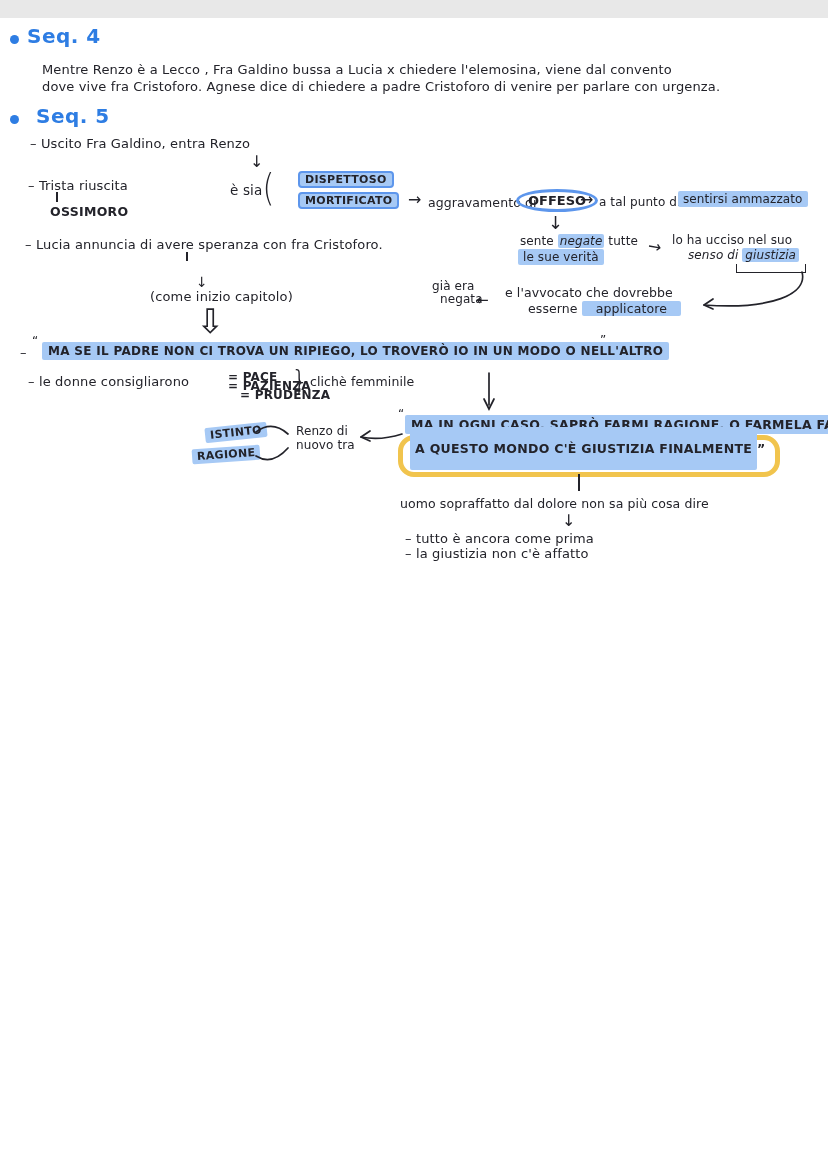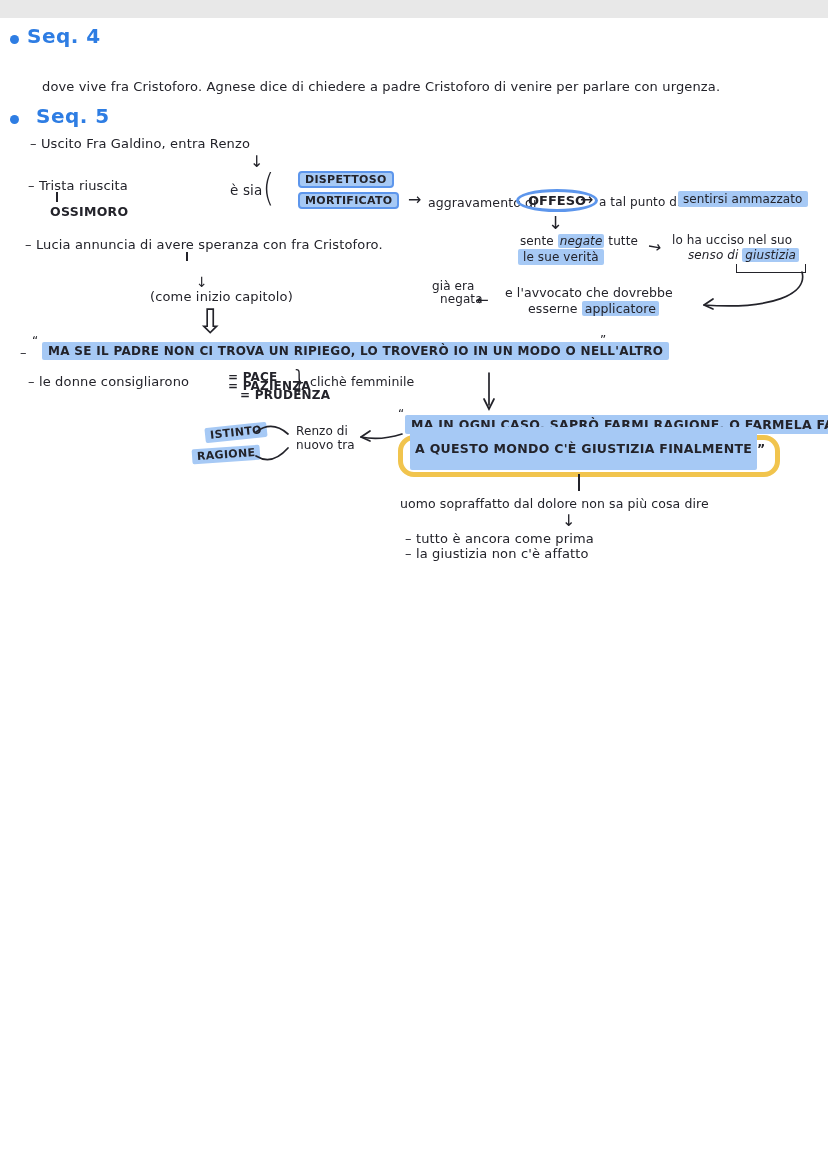--- a/index.html
+++ b/index.html
@@ -28,20 +28,21 @@
   svg{overflow:visible; display:block;}
   .stroke{fill:none; stroke:var(--ink); stroke-width:1.7; stroke-linecap:round;}
 </style>
 </head>
 <body>
 
 <div id="canvas">
 
   <div class="abs bullet" style="left:10px;top:17px;"></div>
   <div class="abs heading" style="left:27px;top:6px;">Seq. 4</div>
+  <div class="abs body" style="left:42px;top:44px;">Mentre Renzo è a Lecco , Fra Galdino bussa a Lucia x chiedere l'elemosina, viene dal convento</div>
   <div class="abs body" style="left:42px;top:61px;">dove vive fra Cristoforo. Agnese dice di chiedere a padre Cristoforo di venire per parlare con urgenza.</div>
 
   <div class="abs bullet" style="left:10px;top:97px;"></div>
   <div class="abs heading" style="left:36px;top:86px;">Seq. 5</div>
 
   <div class="abs body" style="left:30px;top:118px;">– Uscito Fra Galdino, entra Renzo</div>
   <div class="abs arrow" style="left:250px;top:136px;">↓</div>
 
   <div class="abs body" style="left:28px;top:160px;">– Trista riuscita</div>
   <div class="abs body" style="left:230px;top:164px;font-size:13.5px;">è sia</div>
@@ -78,21 +79,21 @@
   <svg class="abs" style="left:688px;top:252px;" width="120" height="46">
     <path class="stroke" d="M114,2 C120,24 84,40 16,35"></path>
     <path class="stroke" d="M16,35 l9,-6 M16,35 l9,4"></path>
   </svg>
 
   <div class="abs small" style="left:432px;top:261px;">già era</div>
   <div class="abs small" style="left:440px;top:274px;">negata</div>
   <div class="abs arrow" style="left:476px;top:275px;font-size:15px;">←</div>
   <div class="abs small" style="left:505px;top:267px;font-size:12.5px;">e l'avvocato che dovrebbe</div>
   <div class="abs small" style="left:528px;top:283px;font-size:12.5px;">
-    <span>esserne </span><span class="hl" style="padding:0 3px;">applicatore</span>
+    <span>esserne </span><span class="hl" style="padding:0 14px;">applicatore</span>
   </div>
 
   <div class="abs body" style="left:20px;top:327px;">–</div>
   <div class="abs small" style="left:32px;top:316px;">“</div>
   <div class="abs caps hl" style="left:42px;top:324px;padding:2px 6px;">MA SE IL PADRE NON CI TROVA UN RIPIEGO, LO TROVERÒ IO IN UN MODO O NELL'ALTRO</div>
   <div class="abs small" style="left:600px;top:315px;">”</div>
 
   <div class="abs body" style="left:28px;top:356px;">– le donne consigliarono</div>
   <div class="abs capsxs" style="left:228px;top:352px;">
     <span>=</span> <span>PACE</span>

